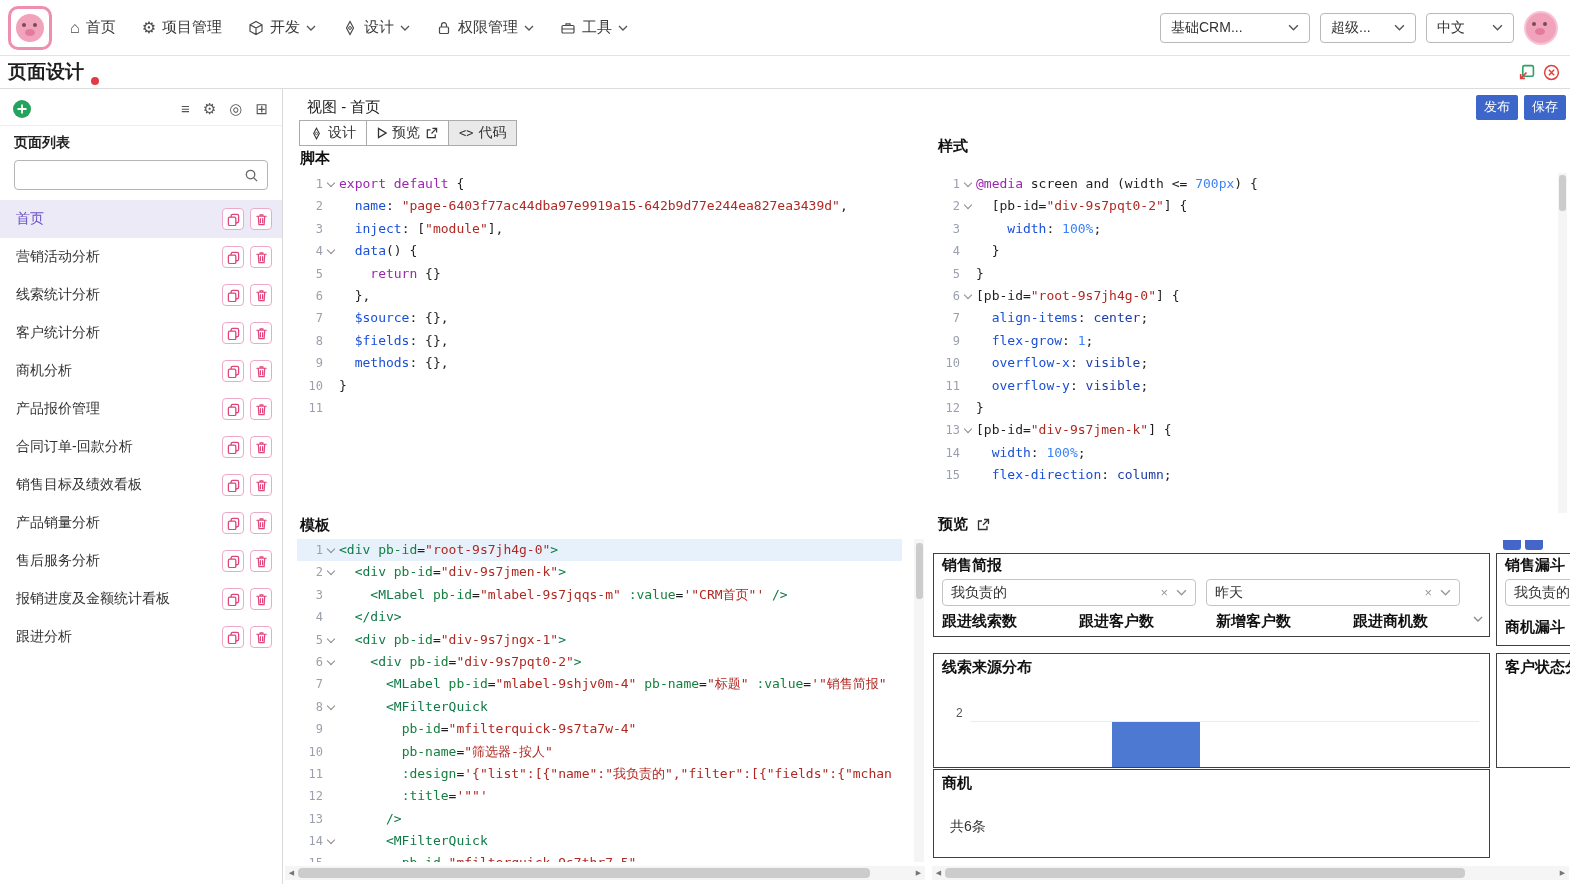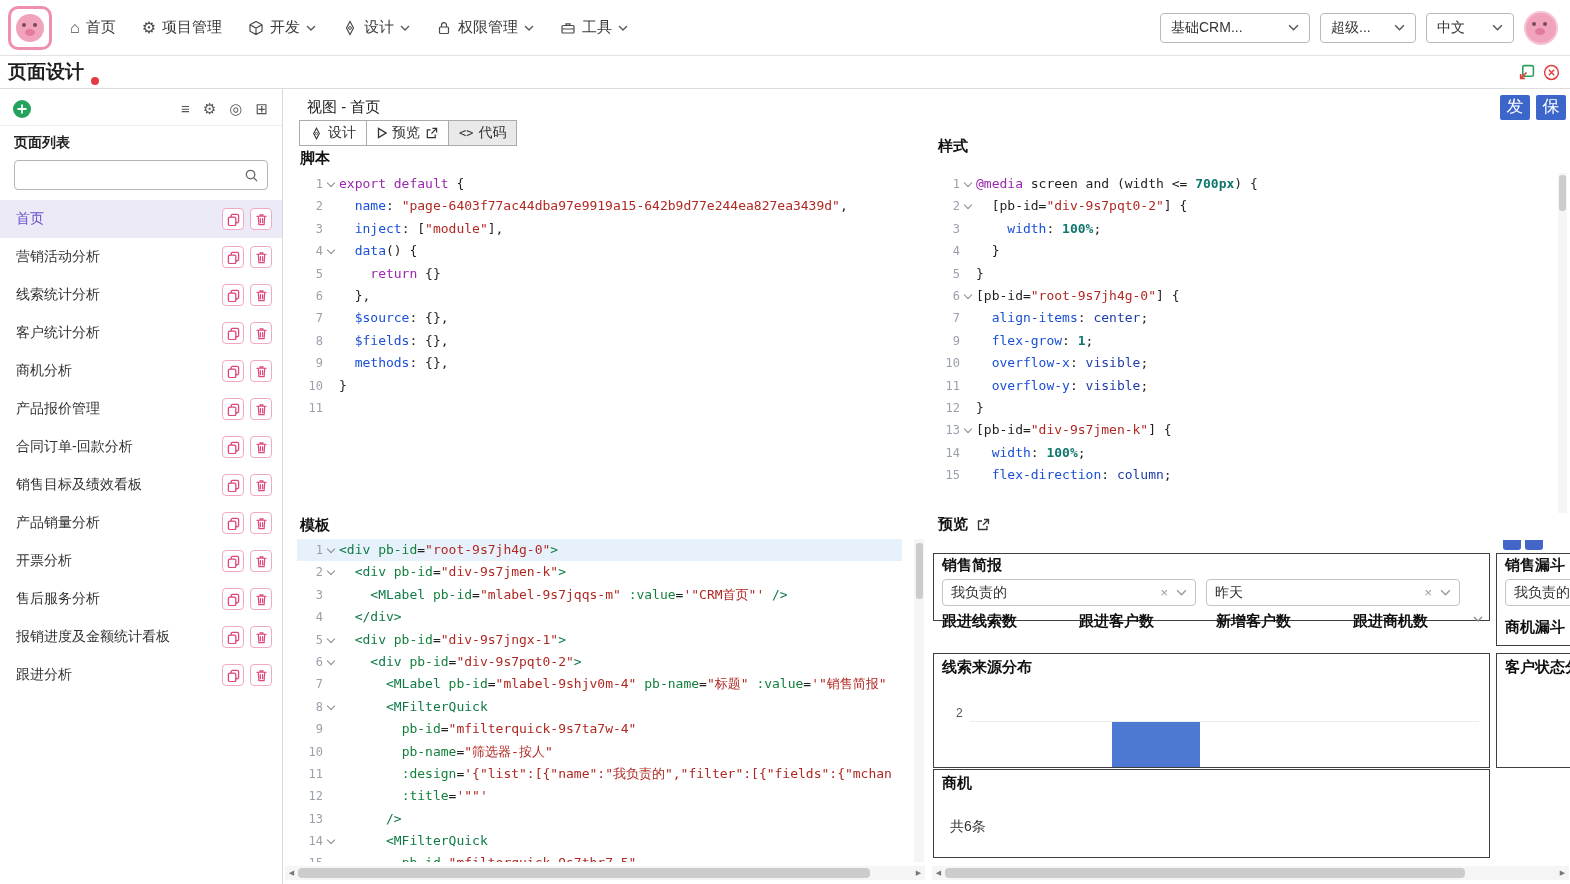--- a/index.html
+++ b/index.html
@@ -46,39 +46,39 @@
   .page-row.sel .page-label { color:#6a4fc8; }
   .page-label { white-space:nowrap; overflow:hidden; }
   .row-btns { margin-left:auto; display:flex; gap:6px; flex:none; }
   .mini-btn { width:22px; height:22px; border:1px solid #efa9c8; background:#fff; border-radius:4px; display:flex; align-items:center; justify-content:center; padding:0; cursor:pointer; }
 
   
   .main { flex:1; position:relative; background:#fff; }
   .view-header { position:absolute; top:5px; left:24px; right:4px; height:26px; display:flex; align-items:center; }
   .view-title { font-size:15px; color:#222; }
   .hdr-btns { margin-left:auto; display:flex; gap:6px; }
-  .btn-blue { width:30px; height:25px; background:#3c66c9; color:#fff; border:none; border-radius:2px; font-size:17px; font-family:inherit; cursor:pointer; padding:0; }
+  .btn-blue { width:42px; height:25px; background:#3c66c9; color:#fff; border:none; border-radius:2px; font-size:13px; font-family:inherit; cursor:pointer; padding:0; }
   .tabs { position:absolute; top:31px; left:16px; display:flex; }
   .tab { height:26px; border:1px solid #ababab; background:#fff; display:flex; align-items:center; gap:5px; padding:0 10px; font-size:14px; margin-left:-1px; cursor:pointer; white-space:nowrap; }
   .tab:first-child { margin-left:0; }
   .tab.gray { background:#e9e9e9; }
   .code-glyph { font-family:"DejaVu Sans Mono",monospace; font-size:12px; color:#333; }
   .pane-label { position:absolute; font-size:15px; font-weight:600; color:#111; display:flex; align-items:center; gap:8px; }
 
   
   .editor { position:absolute; background:#fff; overflow:hidden; font-family:"DejaVu Sans Mono",monospace; font-size:13px; color:#1f1f1f; }
   .cl { height:22.4px; line-height:22.4px; white-space:pre; }
   .cl.active { background:#e7f1fb; }
   .ln { display:inline-block; width:26px; text-align:right; color:#9aa0ad; font-size:12px; }
   .fold { display:inline-block; width:16px; text-align:center; }
   .fold.has::after { content:''; display:inline-block; width:5px; height:5px; border-right:1.4px solid #8a8a8a; border-bottom:1.4px solid #8a8a8a; transform:rotate(45deg); margin-bottom:2px; }
   .tk-k { color:#9b27af; }
   .tk-p { color:#1a4fd6; }
   .tk-s { color:#b02822; }
-  .tk-n { color:#0f766e;font-weight:bold; }
+  .tk-n { color:#3b82f6; }
   .tk-v { color:#1d3ca6; }
   .tk-t { color:#0e7a46; }
   .tk-a { color:#15803d; }
 
   
   .vscroll { position:absolute; background:#f5f5f5; cursor:pointer; }
   .vthumb { width:7px; margin:0 auto; background:#ccc; border-radius:3px; }
   .hscroll { position:absolute; background:#f5f5f5; display:flex; align-items:center; cursor:pointer; }
   .harrow { width:13px; text-align:center; font-size:7px; color:#777; flex:none; }
   .hthumb { height:10px; background:#ccc; border-radius:4px; }
@@ -388,36 +388,20 @@
               </svg>
             </button>
             <button class="mini-btn">
               <svg width="13" height="13" viewBox="0 0 14 14">
                 <path d="M2 3.5h10M5.5 3.5V2h3v1.5M3.5 3.5l.7 9h5.6l.7-9M5.8 6v4.5M8.2 6v4.5" fill="none" stroke="#e0457b" stroke-width="1.3" stroke-linecap="round"></path>
               </svg>
             </button>
           </span>
         </div>
         <div class="page-row">
-          <span class="page-label">开票分析</span>
-          <span class="row-btns">
-            <button class="mini-btn">
-              <svg width="13" height="13" viewBox="0 0 14 14">
-                <rect x="4.5" y="1.5" width="8" height="9" rx="1.5" fill="none" stroke="#e0457b" stroke-width="1.4"></rect>
-                <rect x="1.5" y="4.5" width="8" height="9" rx="1.5" fill="#fff" stroke="#e0457b" stroke-width="1.4"></rect>
-              </svg>
-            </button>
-            <button class="mini-btn">
-              <svg width="13" height="13" viewBox="0 0 14 14">
-                <path d="M2 3.5h10M5.5 3.5V2h3v1.5M3.5 3.5l.7 9h5.6l.7-9M5.8 6v4.5M8.2 6v4.5" fill="none" stroke="#e0457b" stroke-width="1.3" stroke-linecap="round"></path>
-              </svg>
-            </button>
-          </span>
-        </div>
-        <div class="page-row">
           <span class="page-label">售后服务分析</span>
           <span class="row-btns">
             <button class="mini-btn">
               <svg width="13" height="13" viewBox="0 0 14 14">
                 <rect x="4.5" y="1.5" width="8" height="9" rx="1.5" fill="none" stroke="#e0457b" stroke-width="1.4"></rect>
                 <rect x="1.5" y="4.5" width="8" height="9" rx="1.5" fill="#fff" stroke="#e0457b" stroke-width="1.4"></rect>
               </svg>
             </button>
             <button class="mini-btn">
               <svg width="13" height="13" viewBox="0 0 14 14">
@@ -580,21 +564,21 @@
     <div class="hscroll" style="top:777px;left:649px;width:637px;height:14px">
       <span class="harrow">◀</span>
       <div class="hthumb" style="width:520px"></div>
       <span class="harrow" style="margin-left:auto">▶</span>
     </div>
 
     <div class="preview-area" style="top:451px;left:649px;width:638px;height:323px">
       <span class="frag" style="left:571px;top:0"></span>
       <span class="frag" style="left:593px;top:0"></span>
 
-      <div class="pcard" style="left:1px;top:13px;width:557px;height:68px">
+      <div class="pcard" style="left:1px;top:13px;width:557px;height:84px">
         <div class="pcard-title" style="top:2px">销售简报</div>
         <div class="fbox" style="left:8px;top:25px;width:254px">
           <span>我负责的</span>
           <span class="fx">×</span>
           <span class="fc">
               <svg width="11" height="7" viewBox="0 0 10 6">
                 <path d="M1 1l4 4 4-4" fill="none" stroke="#999" stroke-width="1.3"></path>
               </svg>
             </span>
         </div>

